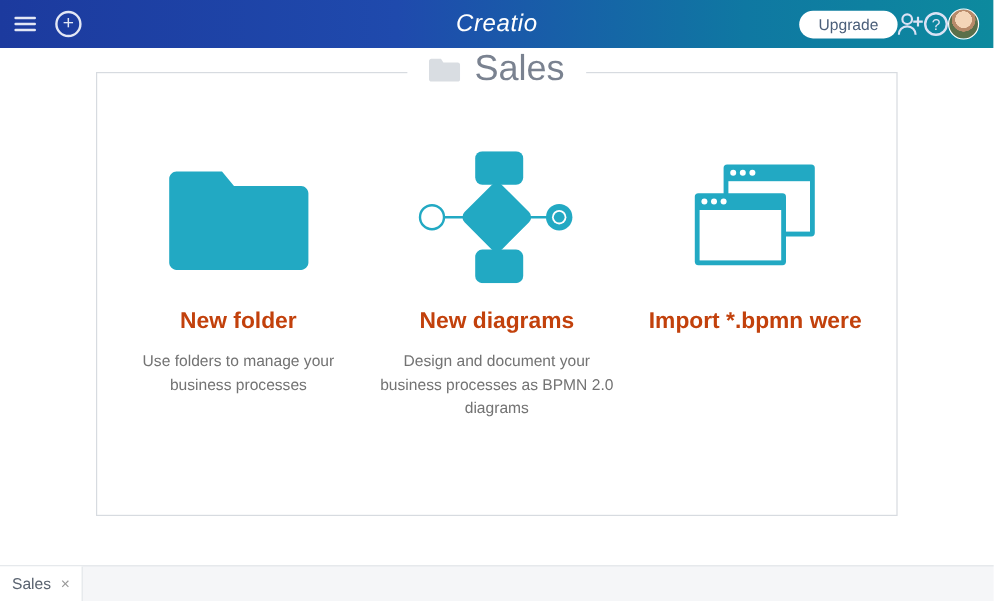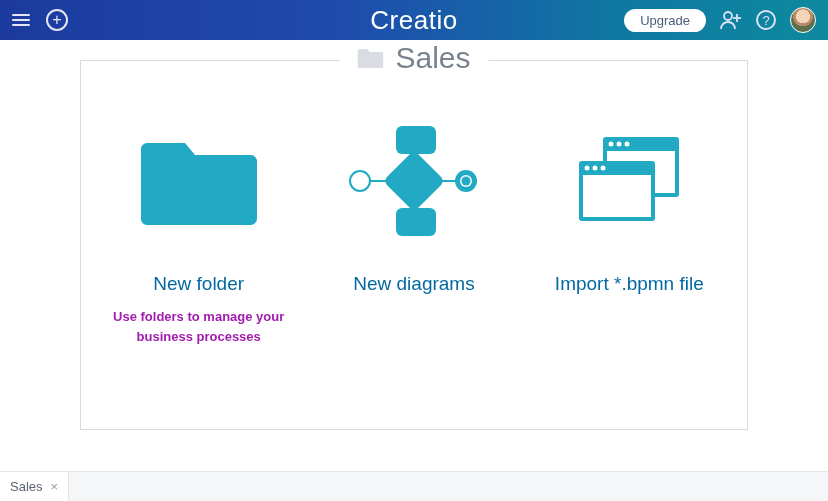--- a/index.html
+++ b/index.html
@@ -10,41 +10,41 @@
   background: linear-gradient(90deg, #1c3a9e 0%, #1f4aad 40%, #0f78a2 75%, #0d8a9e 100%);
   display: flex;
   align-items: center;
   padding: 0 12px;
   color: #fff;
 }
 .topbar-left { display: flex; align-items: center; gap: 16px; }
 .menu-icon div { width: 18px; height: 2px; background: #e3e7f5; margin: 3px 0; border-radius: 1px; }
 .plus-circle { width: 22px; height: 22px; border: 2px solid #e3e7f5; border-radius: 50%; display: flex; align-items: center; justify-content: center; font-size: 16px; color: #e3e7f5; line-height: 1; }
 
-.logo { position: absolute; left: 50%; transform: translateX(-50%); font-size: 26px; font-weight: 400; letter-spacing: 0.5px; color: #fff; }
+.logo { position: absolute; left: 50%; transform: translateX(-50%); font-size: 20px; font-weight: 400; letter-spacing: 0.5px; color: #fff; font-style: italic; }
 
-.topbar-right { margin-left: auto; display: flex; align-items: center; gap: 14px; }
+.topbar-right { margin-left: auto; display: flex; align-items: center; }
 .upgrade-btn { background: #fff; color: #4b5f7a; border-radius: 14px; padding: 4px 16px; font-size: 13px; font-weight: 500; border: none; cursor: pointer; }
 .adduser-icon svg { display: block; }
 .help-icon { width: 20px; height: 20px; border: 2px solid #dbe2f5; border-radius: 50%; display: flex; align-items: center; justify-content: center; font-size: 13px; color: #dbe2f5; }
 .avatar { width: 26px; height: 26px; border-radius: 50%; background: radial-gradient(circle at 50% 35%, #f4d5b8 35%, #b88a6a 36%, #b88a6a 50%, #5a6f4a 51%); border: 1px solid #fff; }
 
 .content { padding: 20px 80px 0; }
 
 .panel { border: 1px solid #d7dbe0; position: relative; min-height: 370px; }
 
 .panel-title { position: absolute; top: -20px; left: 50%; transform: translateX(-50%); background: #fff; padding: 0 18px; display: flex; align-items: center; gap: 12px; }
 .folder-small svg { display: block; }
 .panel-title h1 { font-size: 30px; font-weight: 300; color: #7a8290; }
 
 .cards { display: flex; justify-content: space-around; padding: 60px 20px 30px; gap: 20px; }
 .card { text-align: center; width: 200px; cursor: pointer; }
 .card-icon { height: 120px; display: flex; align-items: center; justify-content: center; }
-.card h2 { font-size: 19px; font-weight: 400; color: #0369a1; margin: 32px 0 12px; }
-.card p { font-size: 13px; color: #a21caf; line-height: 1.5; font-weight: 700; }
+.card h2 { font-size: 19px; font-weight: 700; color: #c2410c; margin: 16px 0 12px; }
+.card p { font-size: 13px; color: #737373; line-height: 1.5; font-weight: 400; }
 
 .bottom-tabs { position: absolute; bottom: 0; left: 0; right: 0; height: 30px; background: #f5f6f8; border-top: 1px solid #e2e5e9; display: flex; align-items: stretch; }
 .tab { background: #fff; border-right: 1px solid #e2e5e9; padding: 0 10px; display: flex; align-items: center; gap: 8px; font-size: 13px; color: #5a6370; }
 .tab-close { color: #999; font-size: 13px; cursor: pointer; }
 </style>
 </head>
 <body>
 
 <div class="topbar">
   <div class="topbar-left">
@@ -107,38 +107,39 @@
             <circle cx="16" cy="55" r="10" fill="#fff" stroke="#22a9c3" stroke-width="2"></circle>
             <rect x="48" y="33" width="44" height="44" rx="6" fill="#22a9c3" transform="rotate(45 70 55)"></rect>
             <rect x="52" y="0" width="40" height="28" rx="6" fill="#22a9c3"></rect>
             <rect x="52" y="82" width="40" height="28" rx="6" fill="#22a9c3"></rect>
             <circle cx="122" cy="55" r="11" fill="#22a9c3"></circle>
             <circle cx="122" cy="55" r="6" fill="#fff"></circle>
             <circle cx="122" cy="55" r="4.5" fill="#22a9c3"></circle>
           </svg>
         </div>
         <h2>New diagrams</h2>
+        <p>Design and document your business processes as BPMN 2.0 diagrams</p>
       </div>
 
       <div class="card">
         <div class="card-icon">
           <svg width="120" height="100" viewBox="0 0 120 100">
             <rect x="34" y="6" width="76" height="60" rx="3" fill="#22a9c3"></rect>
             <rect x="38" y="20" width="68" height="42" fill="#fff"></rect>
             <circle cx="42" cy="13" r="2.5" fill="#fff"></circle>
               <circle cx="50" cy="13" r="2.5" fill="#fff"></circle>
               <circle cx="58" cy="13" r="2.5" fill="#fff"></circle>
             <rect x="10" y="30" width="76" height="60" rx="3" fill="#22a9c3"></rect>
             <rect x="14" y="44" width="68" height="42" fill="#fff"></rect>
             <circle cx="18" cy="37" r="2.5" fill="#fff"></circle>
               <circle cx="26" cy="37" r="2.5" fill="#fff"></circle>
               <circle cx="34" cy="37" r="2.5" fill="#fff"></circle>
           </svg>
         </div>
-        <h2>Import *.bpmn file</h2>
+        <h2>Import *.bpmn were</h2>
       </div>
     </div>
   </div>
 </div>
 
 <div class="bottom-tabs">
   <div class="tab">
     <span>Sales</span>
     <span class="tab-close">×</span>
   </div>

